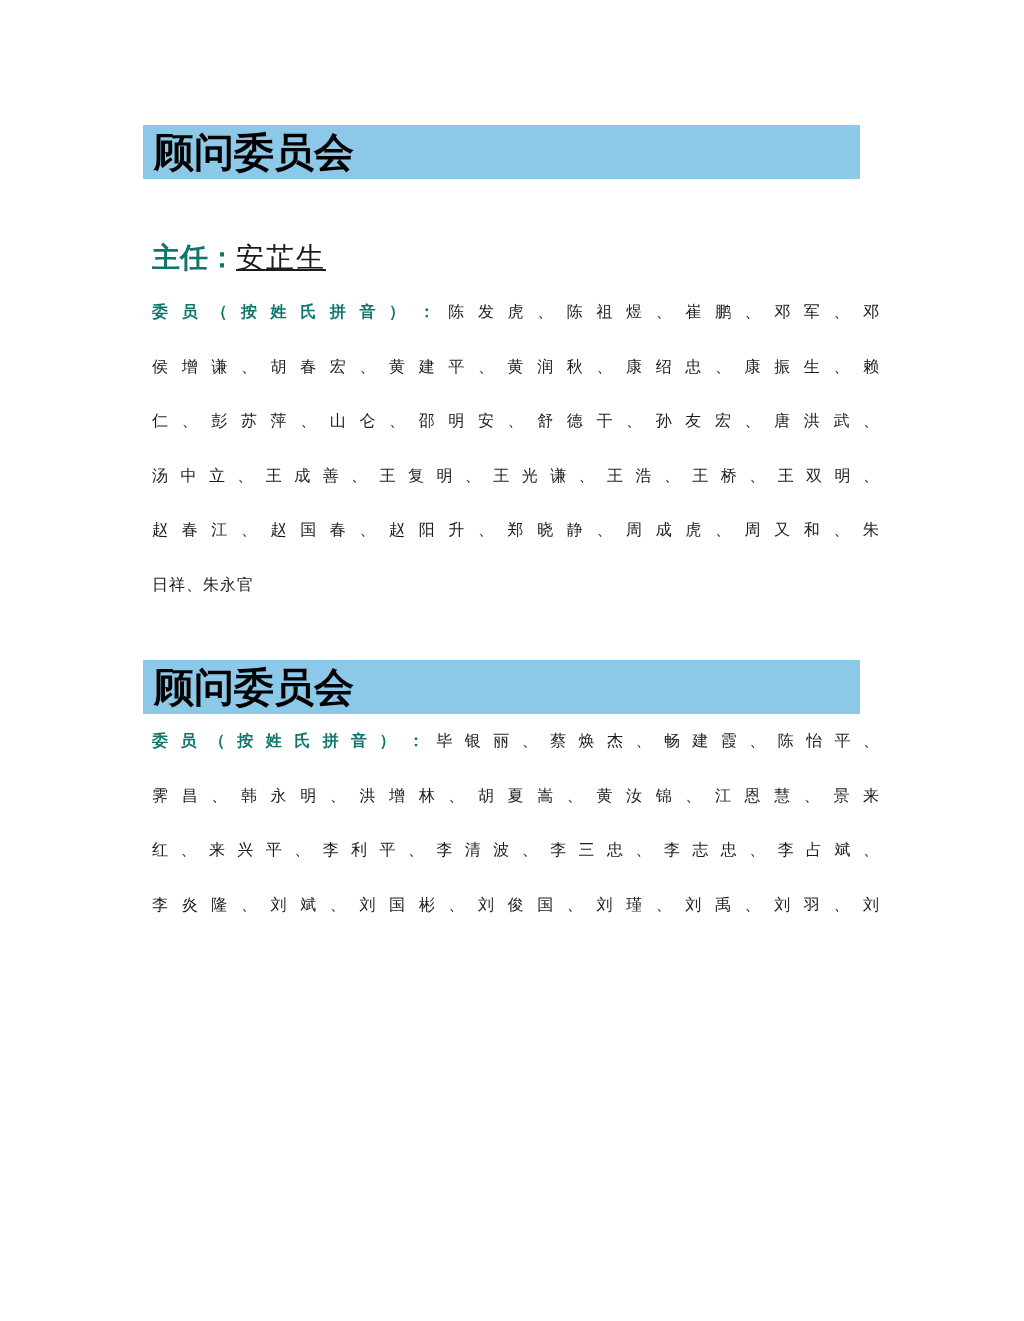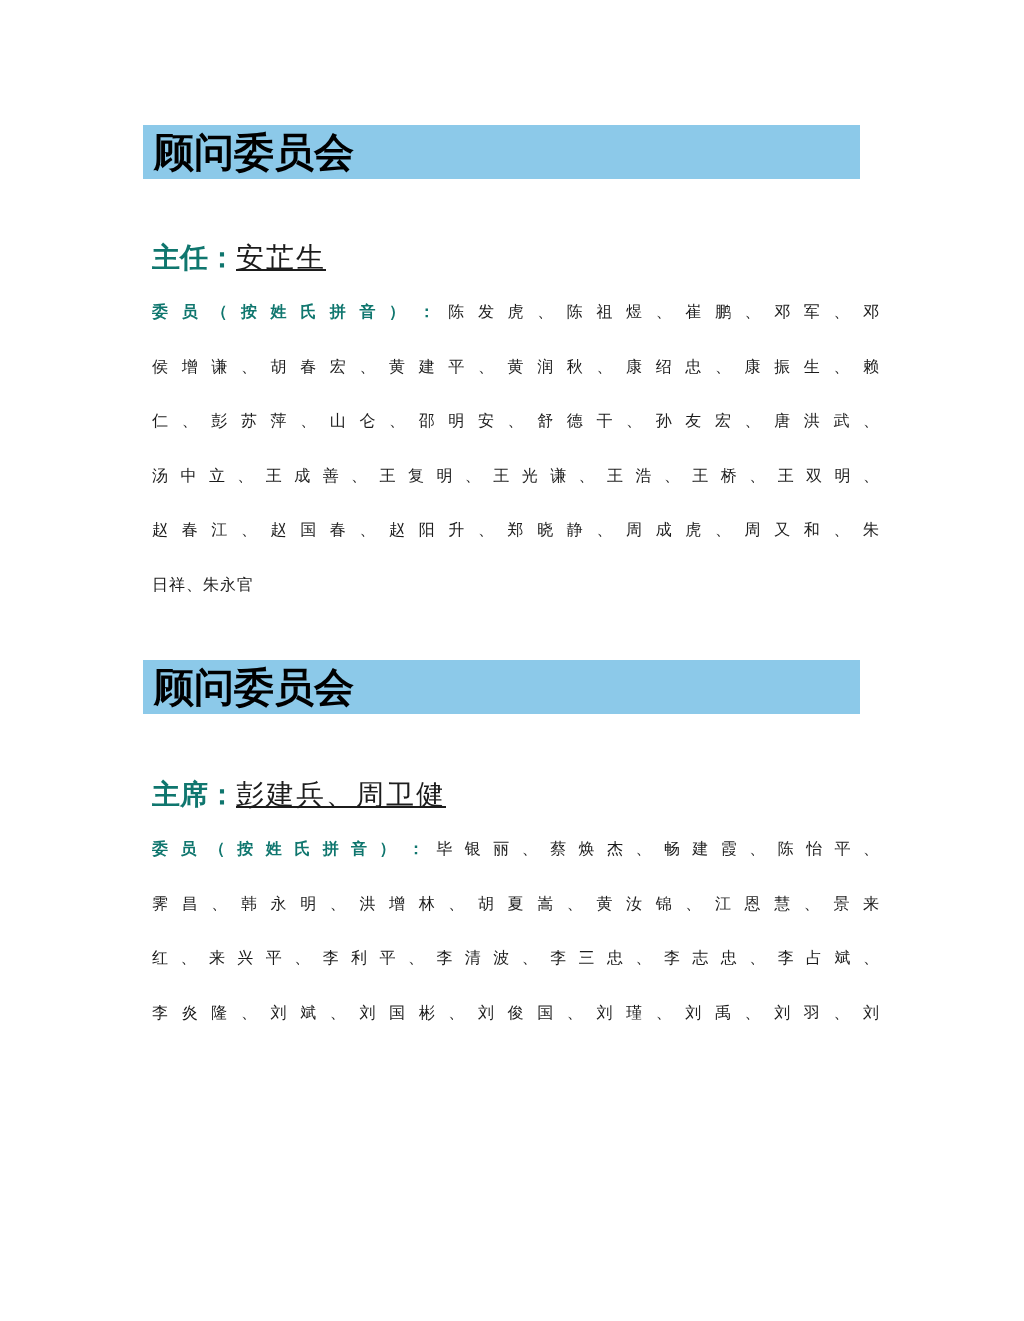--- a/index.html
+++ b/index.html
@@ -100,21 +100,20 @@
       <div class="mline">赵春江、赵国春、赵阳升、郑晓静、周成虎、周又和、朱</div>
       <div class="mline last">日祥、朱永官</div>
     </div>
   </div>
 
   <div class="section-bar second">
     <h1 class="section-title">顾问委员会</h1>
   </div>
 
   <div class="content">
-    <p class="role-line r2"><span class="field-label">主席：</span><span class="role-value">彭建兵、周卫健</span></p>
 
     <div class="members">
       <div class="mline"><span class="field-label">委员（按姓氏拼音）：</span><span>毕银丽、蔡焕杰、畅建霞、陈怡平、</span></div>
       <div class="mline">霁昌、韩永明、洪增林、胡夏嵩、黄汝锦、江恩慧、景来</div>
       <div class="mline">红、来兴平、李利平、李清波、李三忠、李志忠、李占斌、</div>
       <div class="mline">李炎隆、刘斌、刘国彬、刘俊国、刘瑾、刘禹、刘羽、刘</div>
     </div>
   </div>
 
 </div>

